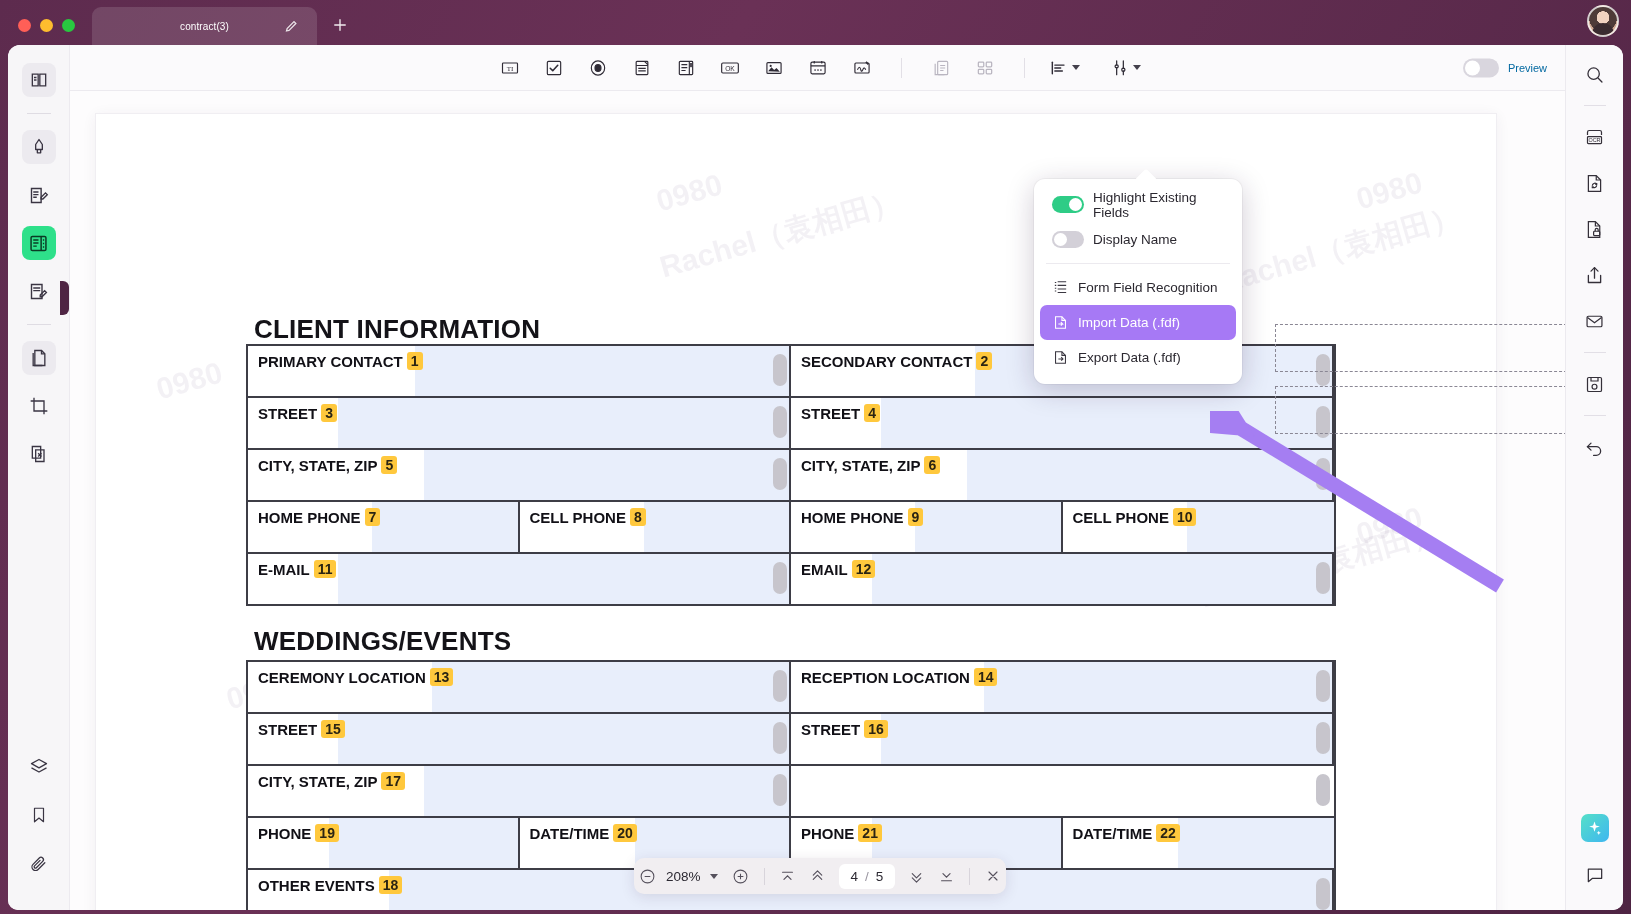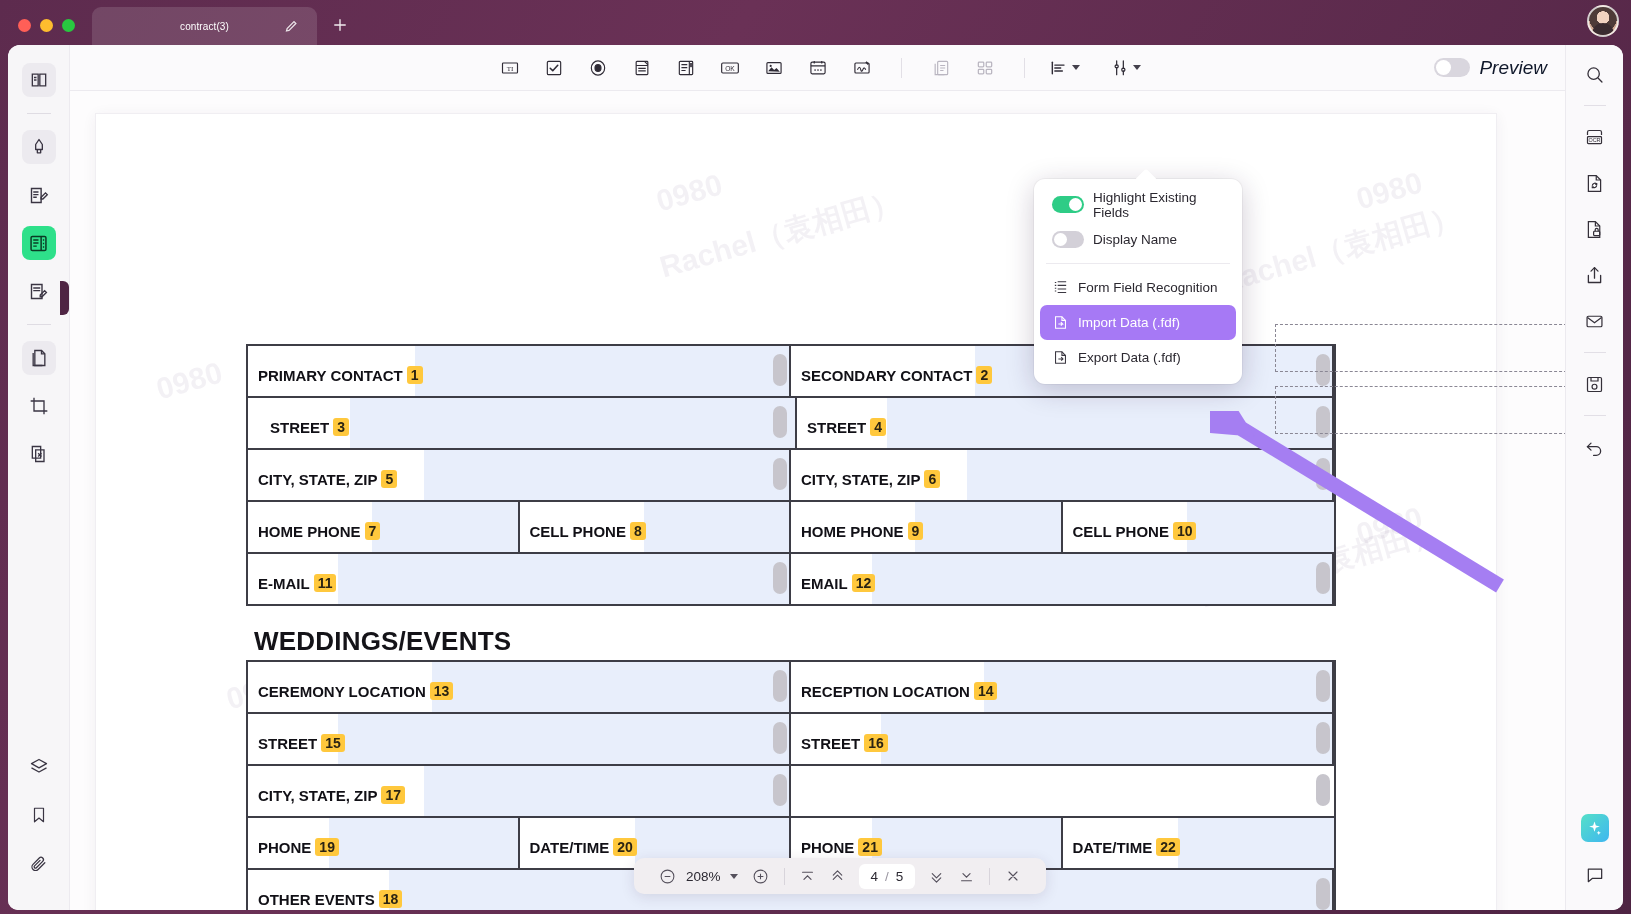--- a/index.html
+++ b/index.html
@@ -120,21 +120,21 @@
     display: flex; align-items: center; gap: 9px;
   }
   .switch {
     width: 36px; height: 19px; border-radius: 10px; background: #d9d6de;
     position: relative;
   }
   .switch::after {
     content: ""; position: absolute; left: 2px; top: 2px;
     width: 15px; height: 15px; border-radius: 50%; background: #fff;
   }
-  .preview-label { font-size: 19px; color: #0f172a; font-style: italic; }
+  .preview-label { font-size: 11px; color: #0369a1; }
 
   
   .docarea {
     flex: 1; background: #fdfcfd; position: relative; overflow: hidden;
   }
   .page {
     position: absolute; left: 26px; top: 23px;
     width: 1400px; height: 900px;
     background: #fff;
     box-shadow: 0 0 0 1px #f0eef2, 0 2px 14px rgba(60,40,70,.07);
@@ -147,21 +147,21 @@
 
   .sec-title {
     position: absolute; font-size: 26px; font-weight: 800; color: #141318;
     letter-spacing: .2px;
   }
 
   .tbl { position: absolute; border: 2px solid #3d3d46; background: #fff; }
   .trow { display: flex; border-bottom: 2px solid #3d3d46; position: relative; }
   .trow:last-child { border-bottom: none; }
   .tcell {
-    position: relative; padding: 20px 0 0 10px; min-height: 50px;
+    position: relative; padding: 6px 0 0 10px; min-height: 50px;
     border-right: 2px solid #3d3d46; overflow: hidden;
   }
   .tcell:last-child { border-right: none; }
   .flabel { font-size: 15px; font-weight: 800; color: #111016; white-space: nowrap; position: relative; z-index: 3; }
   .tagnum {
     display: inline-block; background: #ffc83d; color: #2b2413;
     font-weight: 600; font-size: 14px; padding: 1px 4px; border-radius: 3px;
     margin-left: 4px; vertical-align: 1px;
   }
   .fieldfill {
@@ -210,21 +210,21 @@
   .mswitch.on::after { left: auto; right: 2px; }
 
   
   .arrow { position: absolute; left: 1140px; top: 320px; z-index: 50; }
 
   
   .navpill {
     position: absolute; left: 564px; bottom: 16px;
     height: 36px; background: #f1eef1;
     border-radius: 10px;
-    display: flex; align-items: center; padding: 0 20px; gap: 4px;
+    display: flex; align-items: center; padding: 0 0; gap: 4px;
     box-shadow: 0 3px 14px rgba(60,40,70,.13);
     z-index: 30;
   }
   .npbtn { width: 26px; height: 26px; display: flex; align-items: center; justify-content: center; color: #55505c; border-radius: 5px; }
   .zoomval { font-size: 13.5px; color: #2c2932; padding: 0 2px; }
   .np-sep { width: 1px; height: 17px; background: #d8d4db; margin: 0 6px; }
   .pagebox {
     background: #fff; border-radius: 6px; height: 25px;
     display: flex; align-items: center; gap: 7px; padding: 0 12px;
     font-size: 13.5px; color: #2c2932; margin: 0 4px;
@@ -506,30 +506,31 @@
           <div class="wm" style="left:560px; top:62px;">0980</div>
           <div class="wm" style="left:60px; top:250px;">0980</div>
           <div class="wm" style="left:1120px; top:115px;">Rachel（袁相田）</div>
           <div class="wm" style="left:1260px; top:60px;">0980</div>
           <div class="wm" style="left:520px; top:420px;">0980</div>
           <div class="wm" style="left:1100px; top:430px;">Rachel（袁相田）</div>
           <div class="wm" style="left:1260px; top:395px;">0980</div>
           <div class="wm" style="left:770px; top:620px;">Rachel（袁相田）</div>
           <div class="wm" style="left:130px; top:560px;">0980</div>
 
+          <div class="sec-title" style="left:158px; top:200px;">CLIENT INFORMATION</div>
 
           <div class="tbl" id="tbl-client" style="left:150px; top:230px; width:1090px;">
               <div class="trow">
                 <div class="tcell" style="width: 50%;"><div class="fieldfill" style="left: 167px;"></div><span class="flabel">PRIMARY CONTACT<span class="tagnum">1</span></span></div>
                 <div class="tcell" style="width: 50%;"><div class="fieldfill" style="left: 184.2px;"></div><span class="flabel">SECONDARY CONTACT<span class="tagnum">2</span></span></div>
                 <div class="vscroll"></div>
                 <div class="vscroll" style="right: calc(50% + 4px);"></div>
               </div>
               <div class="trow">
-                <div class="tcell" style="width: 50%; margin-left: 12px;"><div class="fieldfill" style="left: 89.6px;"></div><span class="flabel">STREET<span class="tagnum">3</span></span></div>
+                <div class="tcell" style="width: 50%;"><div class="fieldfill" style="left: 89.6px;"></div><span class="flabel">STREET<span class="tagnum">3</span></span></div>
                 <div class="tcell" style="width: 50%;"><div class="fieldfill" style="left: 89.6px;"></div><span class="flabel">STREET<span class="tagnum">4</span></span></div>
                 <div class="vscroll"></div>
                 <div class="vscroll" style="right: calc(50% + 4px);"></div>
               </div>
               <div class="trow">
                 <div class="tcell" style="width: 50%;"><div class="fieldfill" style="left: 175.6px;"></div><span class="flabel">CITY, STATE, ZIP<span class="tagnum">5</span></span></div>
                 <div class="tcell" style="width: 50%;"><div class="fieldfill" style="left: 175.6px;"></div><span class="flabel">CITY, STATE, ZIP<span class="tagnum">6</span></span></div>
                 <div class="vscroll"></div>
                 <div class="vscroll" style="right: calc(50% + 4px);"></div>
               </div>

